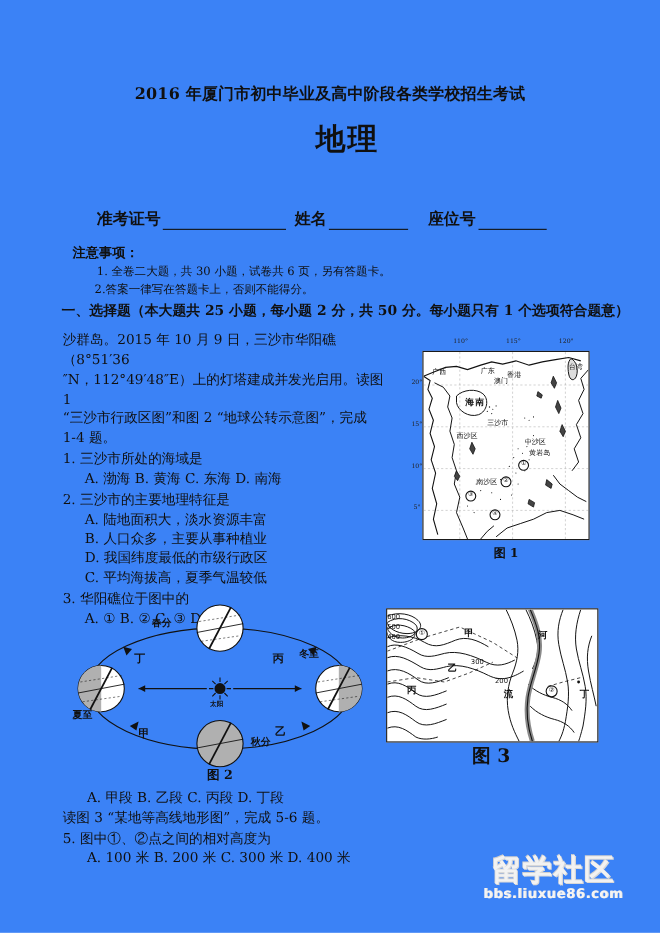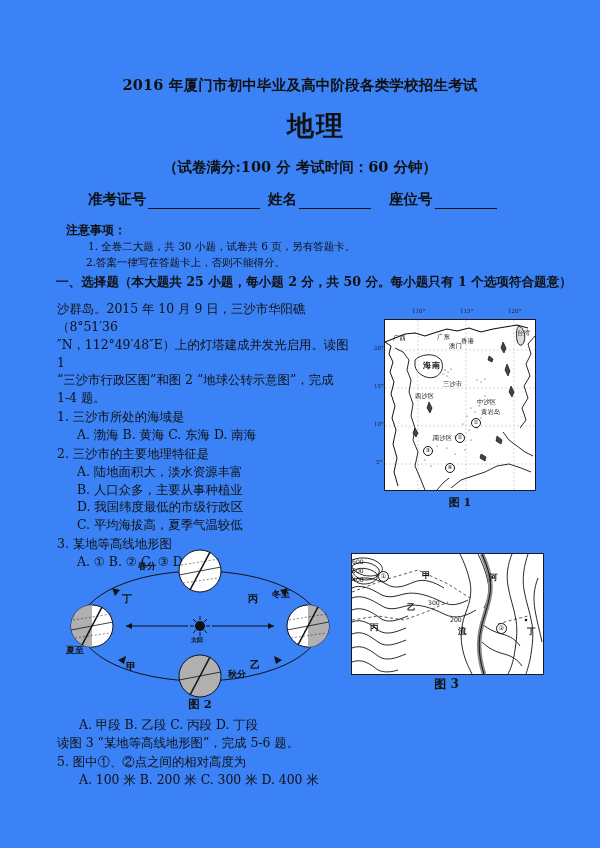--- a/index.html
+++ b/index.html
@@ -195,21 +195,21 @@
     width: 191px; height: 120px;
     border: 1.2px solid #1a1a1a;
     background: #fff;
     overflow: hidden;
   }
   .fig3-cap {
     position: absolute;
     top: 676px; left: 351px;
     width: 191px;
     text-align: center;
-    font-size: 12px;
+    font-size: 17px;
     font-weight: bold;
   }
   .f3lab {
     position: absolute;
     font-size: 8.5px;
     font-weight: bold;
     color: #111;
   }
   .f3num {
     position: absolute;
@@ -254,21 +254,20 @@
     font-family: "DejaVu Sans", "Liberation Sans", sans-serif;
   }
 </style>
 </head>
 <body>
 
 <div class="page">
 
   <div class="exam-title">2016 年厦门市初中毕业及高中阶段各类学校招生考试</div>
   <div class="subject">地理</div>
-  <div class="score-line">（试卷满分:100 分   考试时间：60 分钟）</div>
 
   <div class="idline">
     <span class="fld">准考证号</span>
     <span class="rule w1"></span>
     <span class="fld">姓名</span>
     <span class="rule w2"></span>
     <span class="fld">座位号</span>
     <span class="rule w3"></span>
   </div>
 
@@ -302,21 +301,21 @@
         <div>A. 陆地面积大，淡水资源丰富</div>
         <div>B. 人口众多，主要从事种植业</div>
         <div>D. 我国纬度最低的市级行政区</div>
         <div>C. 平均海拔高，夏季气温较低</div>
       </div>
     </div>
 
     <div class="q">
       <div>
         <span class="q-num">3.</span>
-        <span>某地等高线地形图</span>
+        <span>华阳礁位于图中的</span>
       </div>
       <div class="opts">A. ①    B. ②    C. ③    D. ④</div>
     </div>
 
   </div>
 
   <div class="fig1-wrap">
 
     <div class="lon-lab" style="top:1px; left:28px;">110°</div>
     <div class="lon-lab" style="top:1px; left:76px;">115°</div>
@@ -566,14 +565,18 @@
     
     <div class="f3lab" style="top:18px; left:137px;">河</div>
     <div class="f3lab" style="top:72px; left:106px;">流</div>
 
     
     <div class="f3circ" style="top:17px; left:26px;">①</div>
     <div class="f3circ" style="top:69px; left:144px;">②</div>
   </div>
   <div class="fig3-cap">图 3</div>
 
+  <div class="watermark">
+    <div class="wm-main">留学社区</div>
+    <div class="wm-sub">bbs.liuxue86.com</div>
+  </div>
 
 </div>
 
 </body></html>

